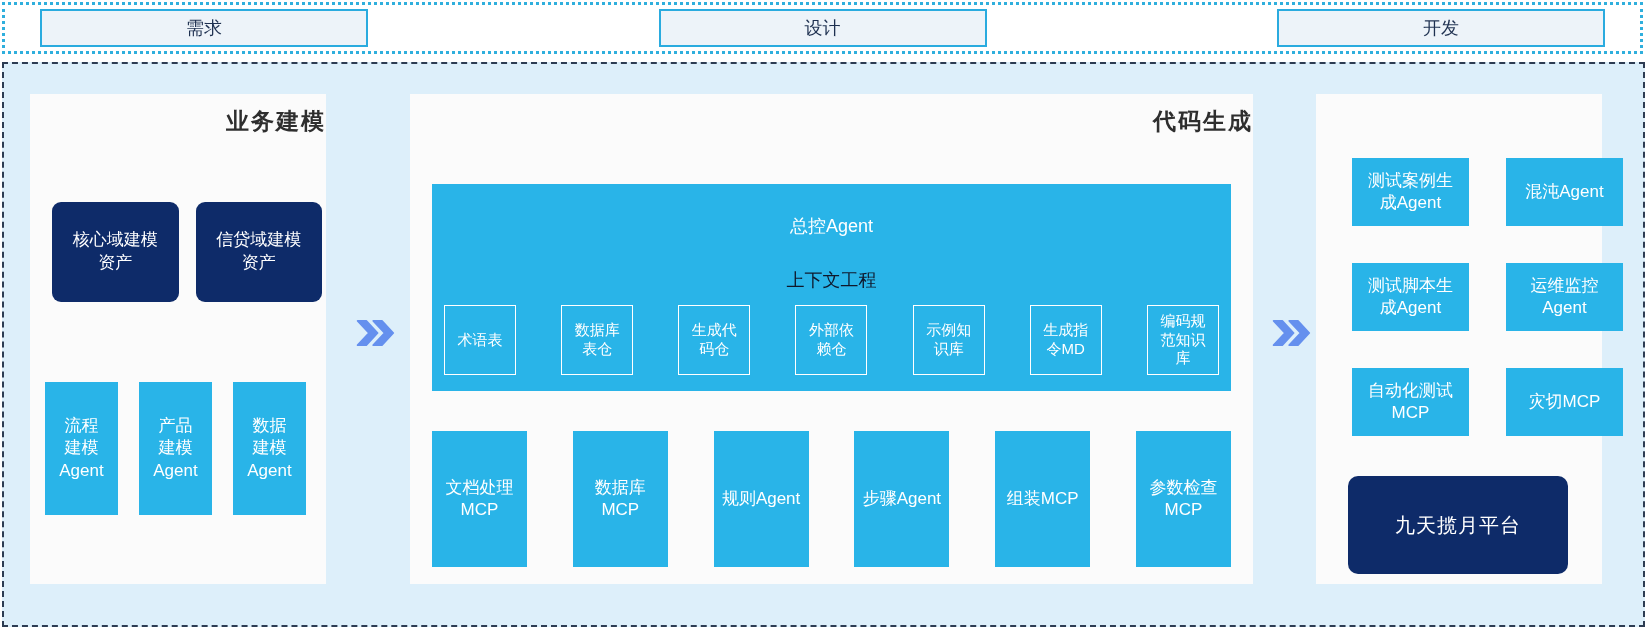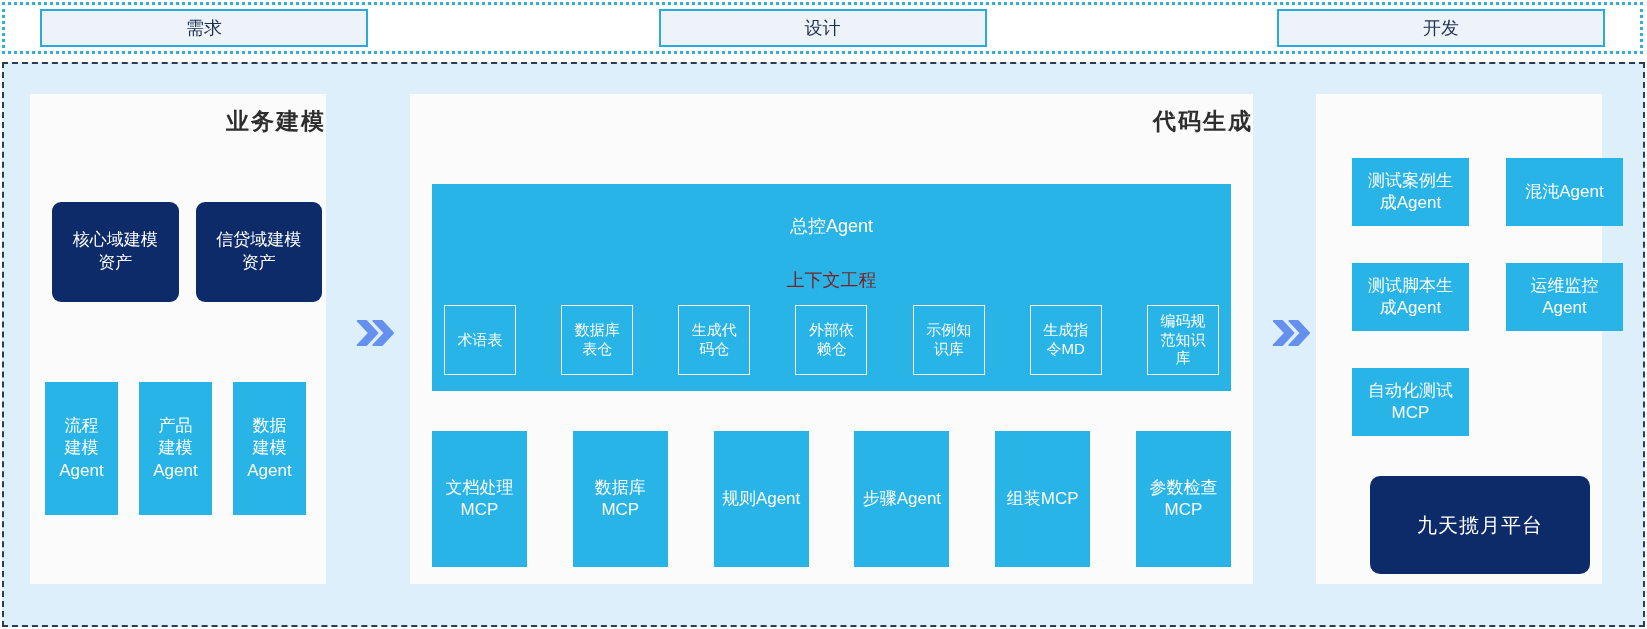--- a/index.html
+++ b/index.html
@@ -50,21 +50,21 @@
   .agent-row{position:absolute;top:288px;left:15px;right:20px;display:flex;gap:21px;}
   .agent-row .cyan-box{flex:1;height:133px;font-size:17px;}
 
   
   .master-bar{
     position:absolute;left:22px;right:22px;top:90px;height:83px;
     background:#29b4e8;color:#fff;display:flex;align-items:center;justify-content:center;
     font-size:18px;
   }
   .context-box{position:absolute;left:22px;right:22px;top:165px;height:132px;background:#29b4e8;}
-  .context-title{text-align:center;color:#7f1d1d;font-size:18px;margin-top:9px;}
+  .context-title{text-align:center;color:#0f172a;font-size:18px;margin-top:9px;}
   .context-items{
     position:absolute;left:12px;right:12px;top:46px;
     display:flex;justify-content:space-between;
   }
   .sub-box{
     width:72px;height:70px;box-sizing:border-box;border:1px solid #ffffff;
     color:#fff;font-size:15px;display:flex;align-items:center;justify-content:center;
     text-align:center;white-space:pre-line;line-height:1.25;
   }
   .bottom-row{
@@ -73,21 +73,21 @@
   }
   .bottom-row .cyan-box{width:95px;height:136px;font-size:17px;}
 
   
   .tr-grid{
     position:absolute;left:36px;top:64px;
     display:grid;grid-template-columns:117px 117px;column-gap:20px;row-gap:32px;gap:37px;
   }
   .tr-grid .cyan-box{height:68px;font-size:17px;}
   .platform-box{
-    position:absolute;left:54px;top:382px;width:220px;height:98px;
+    position:absolute;left:32px;top:382px;width:220px;height:98px;
     font-size:20px;letter-spacing:1px;border-radius:10px;
   }
 
   
   .flow-arrow{position:absolute;width:40px;height:30px;}
   .flow-arrow svg{display:block;width:100%;height:100%;}
   .arrow-1{left:351px;top:254px;}
   .arrow-2{left:1267px;top:254px;}
 </style>
 </head>
@@ -181,18 +181,19 @@
       <div class="tr-grid">
         <div class="cyan-box">测试案例生
 成Agent</div>
         <div class="cyan-box">混沌Agent</div>
         <div class="cyan-box">测试脚本生
 成Agent</div>
         <div class="cyan-box">运维监控
 Agent</div>
         <div class="cyan-box">自动化测试
 MCP</div>
+        <div class="cyan-box">灾切MCP</div>
       </div>
       <div class="navy-box platform-box">九天揽月平台</div>
     </div>
 
   </div>
 </div>
 
 </body></html>

